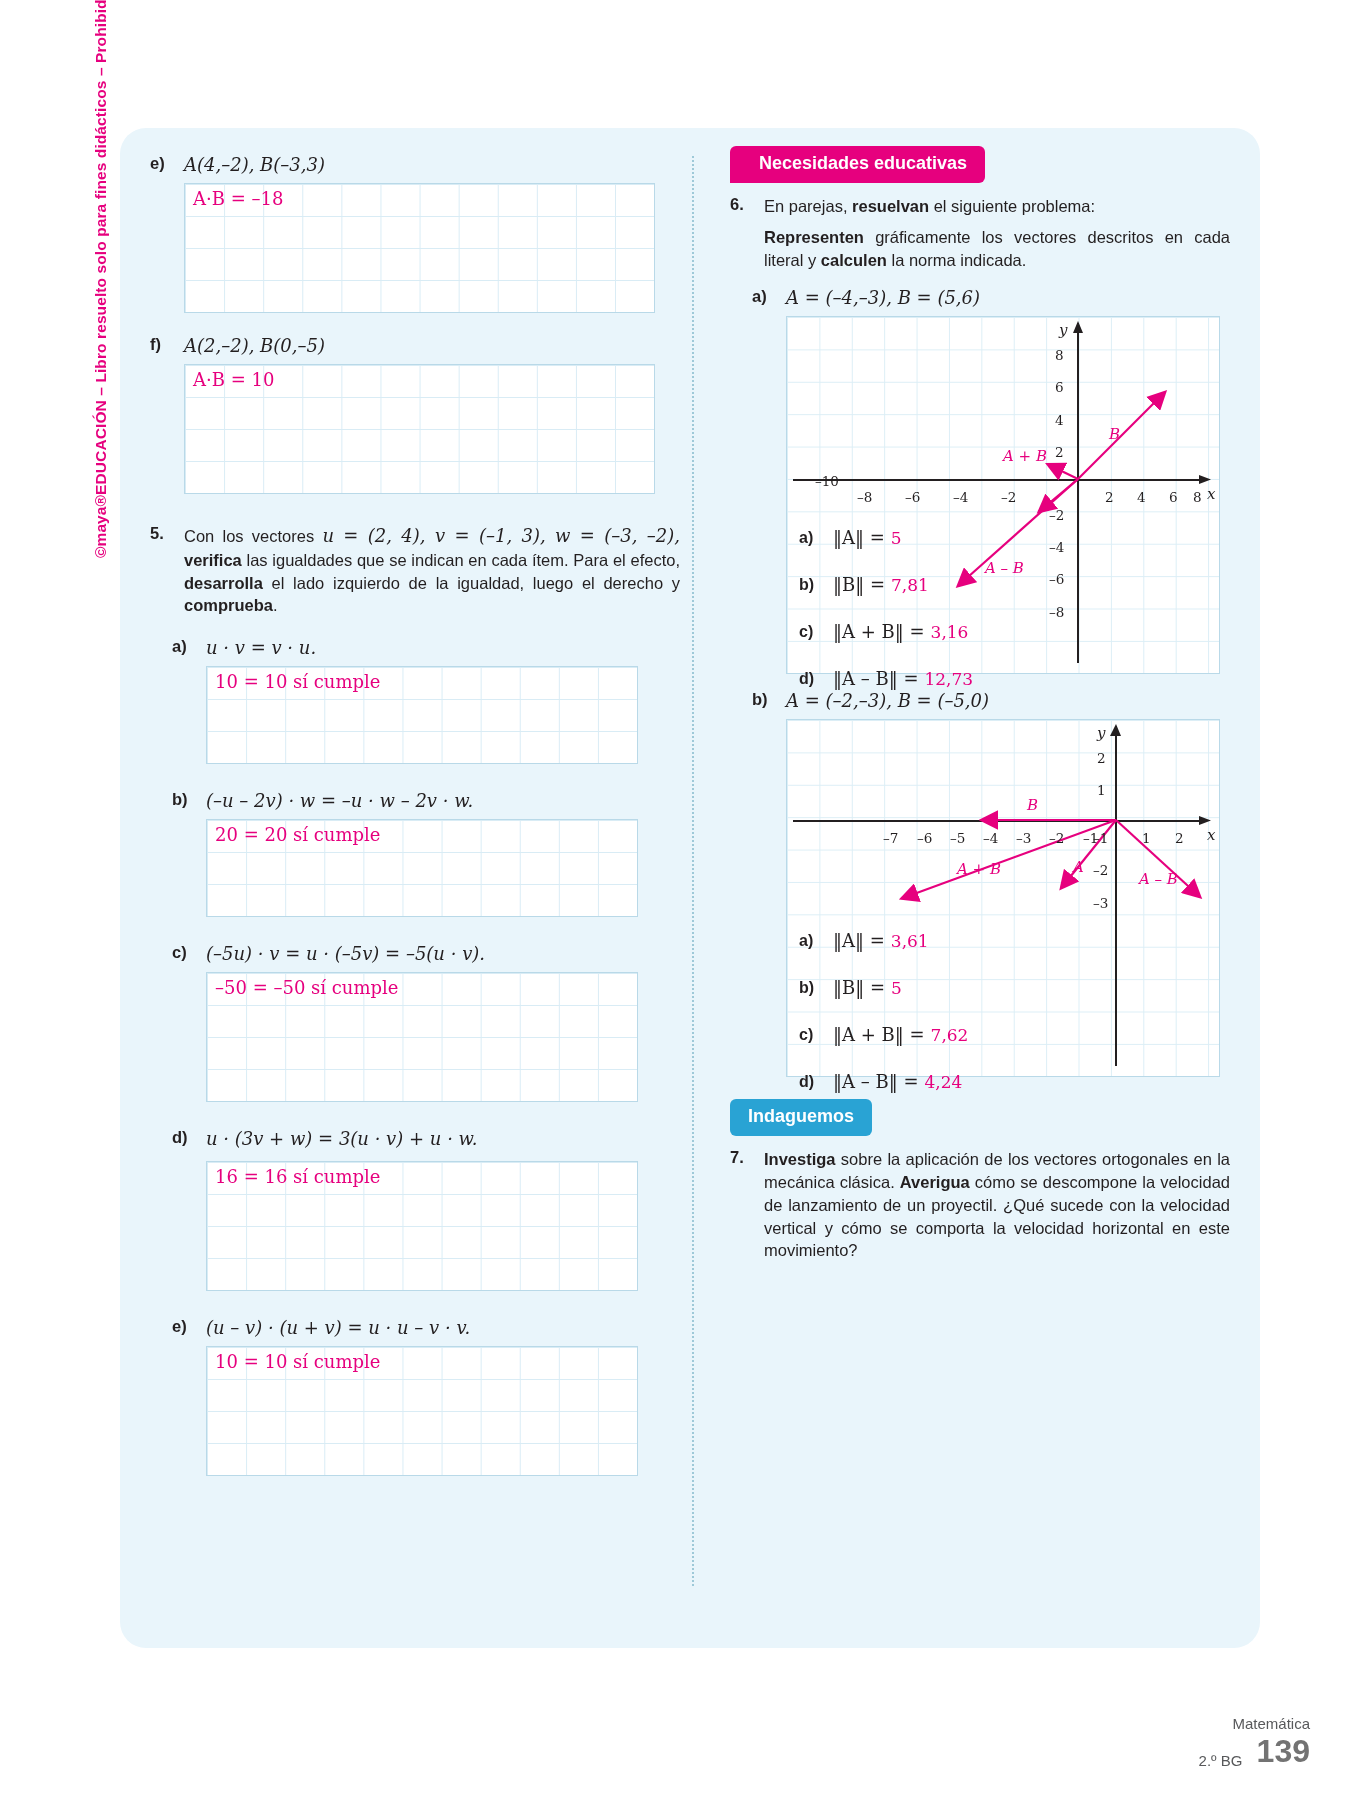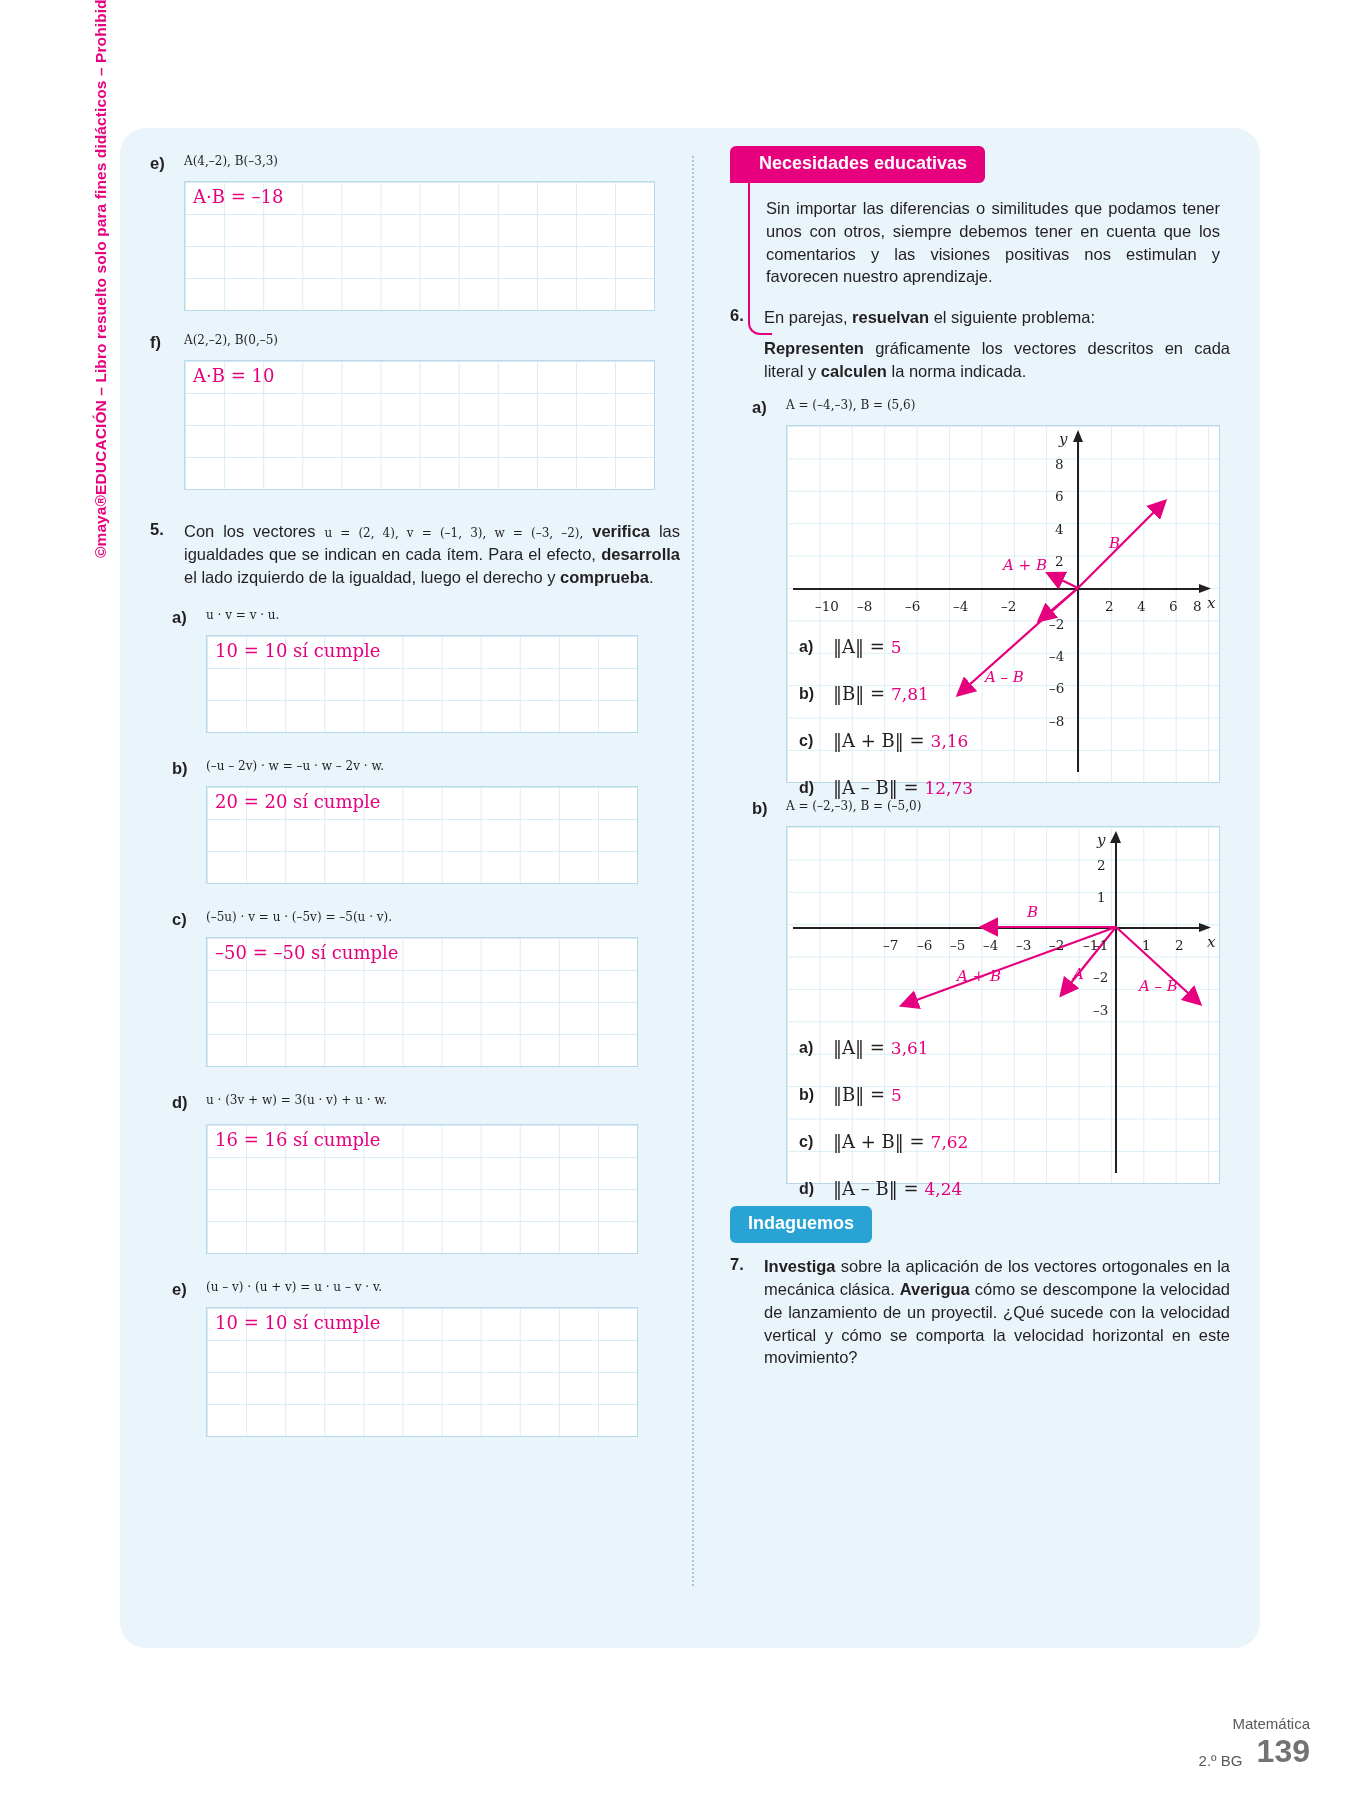--- a/index.html
+++ b/index.html
@@ -40,21 +40,21 @@
   .col-right{position:absolute;left:610px;top:18px;width:500px;}
 
   
   .para{font-size:16.5px;line-height:1.38;text-align:justify;}
   .b{font-weight:bold;}
   .item{display:flex;margin-top:6px;}
   .item .lbl{width:34px;flex:none;font-weight:bold;font-size:16.5px;}
   .item .body{flex:1;}
 
   
-  .math{font-family:"DejaVu Serif", serif;font-size:12px;}
+  .math{font-family:"DejaVu Serif", serif;font-style:italic;font-size:18px;}
 
   
   .grid{
     border:1px solid #b9d9e8;
     background:#ffffff;
     background-image:
       linear-gradient(to right,#d9ecf5 1px,transparent 1px),
       linear-gradient(to bottom,#d9ecf5 1px,transparent 1px);
     background-size:39.1px 32px;
     position:relative;
@@ -197,24 +197,20 @@
     </div>
     <div class="grid" style="margin-left:56px;width:430px;height:128px;">
       <div class="ans">10 = 10 sí cumple</div>
     </div>
 
   </div>
 
   <div class="col-right">
 
     <div class="pill pink">Necesidades educativas</div>
-    <div class="callout">
-      <div class="hook"></div>
-      <div class="para">Sin importar las diferencias o similitudes que podamos tener unos con otros, siempre debemos tener en cuenta que los comentarios y las visiones positivas nos estimulan y favorecen nuestro aprendizaje.</div>
-    </div>
 
 
     <div class="item" style="margin-top:12px;">
       <div class="lbl">6.</div>
       <div class="body para">
         <span>En parejas, </span><span class="b">resuelvan</span><span> el siguiente problema:</span>
       </div>
     </div>
     <div class="para" style="margin-left:34px;margin-top:8px;">
       <span class="b">Representen</span><span> gráficamente los vectores descritos en cada literal y </span><span class="b">calculen</span><span> la norma indicada.</span>
@@ -253,21 +249,21 @@
 
       <div class="tick" style="left:268px;top:30px;">8</div>
       <div class="tick" style="left:268px;top:62px;">6</div>
       <div class="tick" style="left:268px;top:95px;">4</div>
       <div class="tick" style="left:268px;top:127px;">2</div>
       <div class="tick" style="left:262px;top:190px;">–2</div>
       <div class="tick" style="left:262px;top:222px;">–4</div>
       <div class="tick" style="left:262px;top:254px;">–6</div>
       <div class="tick" style="left:262px;top:287px;">–8</div>
 
-      <div class="tick" style="left:28px;top:172px;">–10</div>
+      <div class="tick" style="left:28px;top:156px;">–10</div>
       <div class="tick" style="left:70px;top:172px;">–8</div>
       <div class="tick" style="left:118px;top:172px;">–6</div>
       <div class="tick" style="left:166px;top:172px;">–4</div>
       <div class="tick" style="left:214px;top:172px;">–2</div>
       <div class="tick" style="left:318px;top:172px;">2</div>
       <div class="tick" style="left:350px;top:172px;">4</div>
       <div class="tick" style="left:382px;top:172px;">6</div>
       <div class="tick" style="left:406px;top:172px;">8</div>
       <div class="axlab" style="left:420px;top:168px;">x</div>
       <div class="axlab" style="left:272px;top:4px;">y</div>

